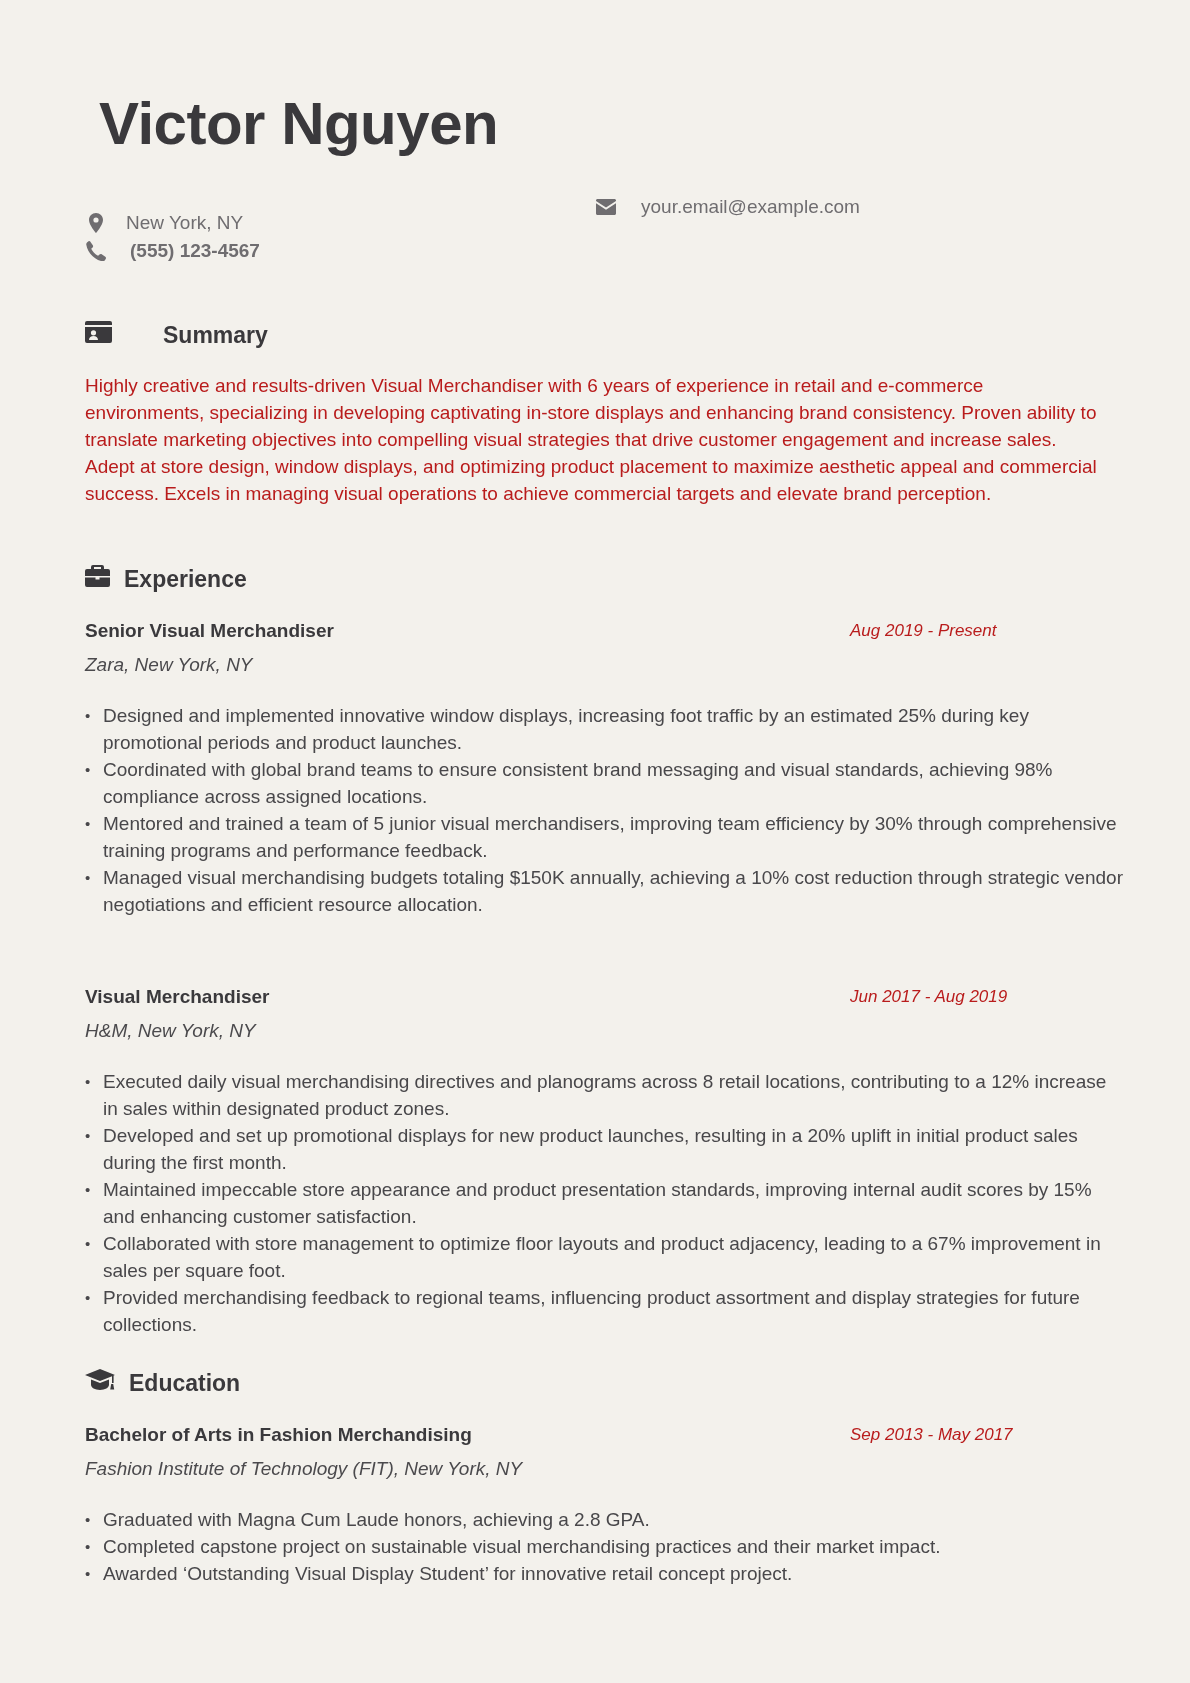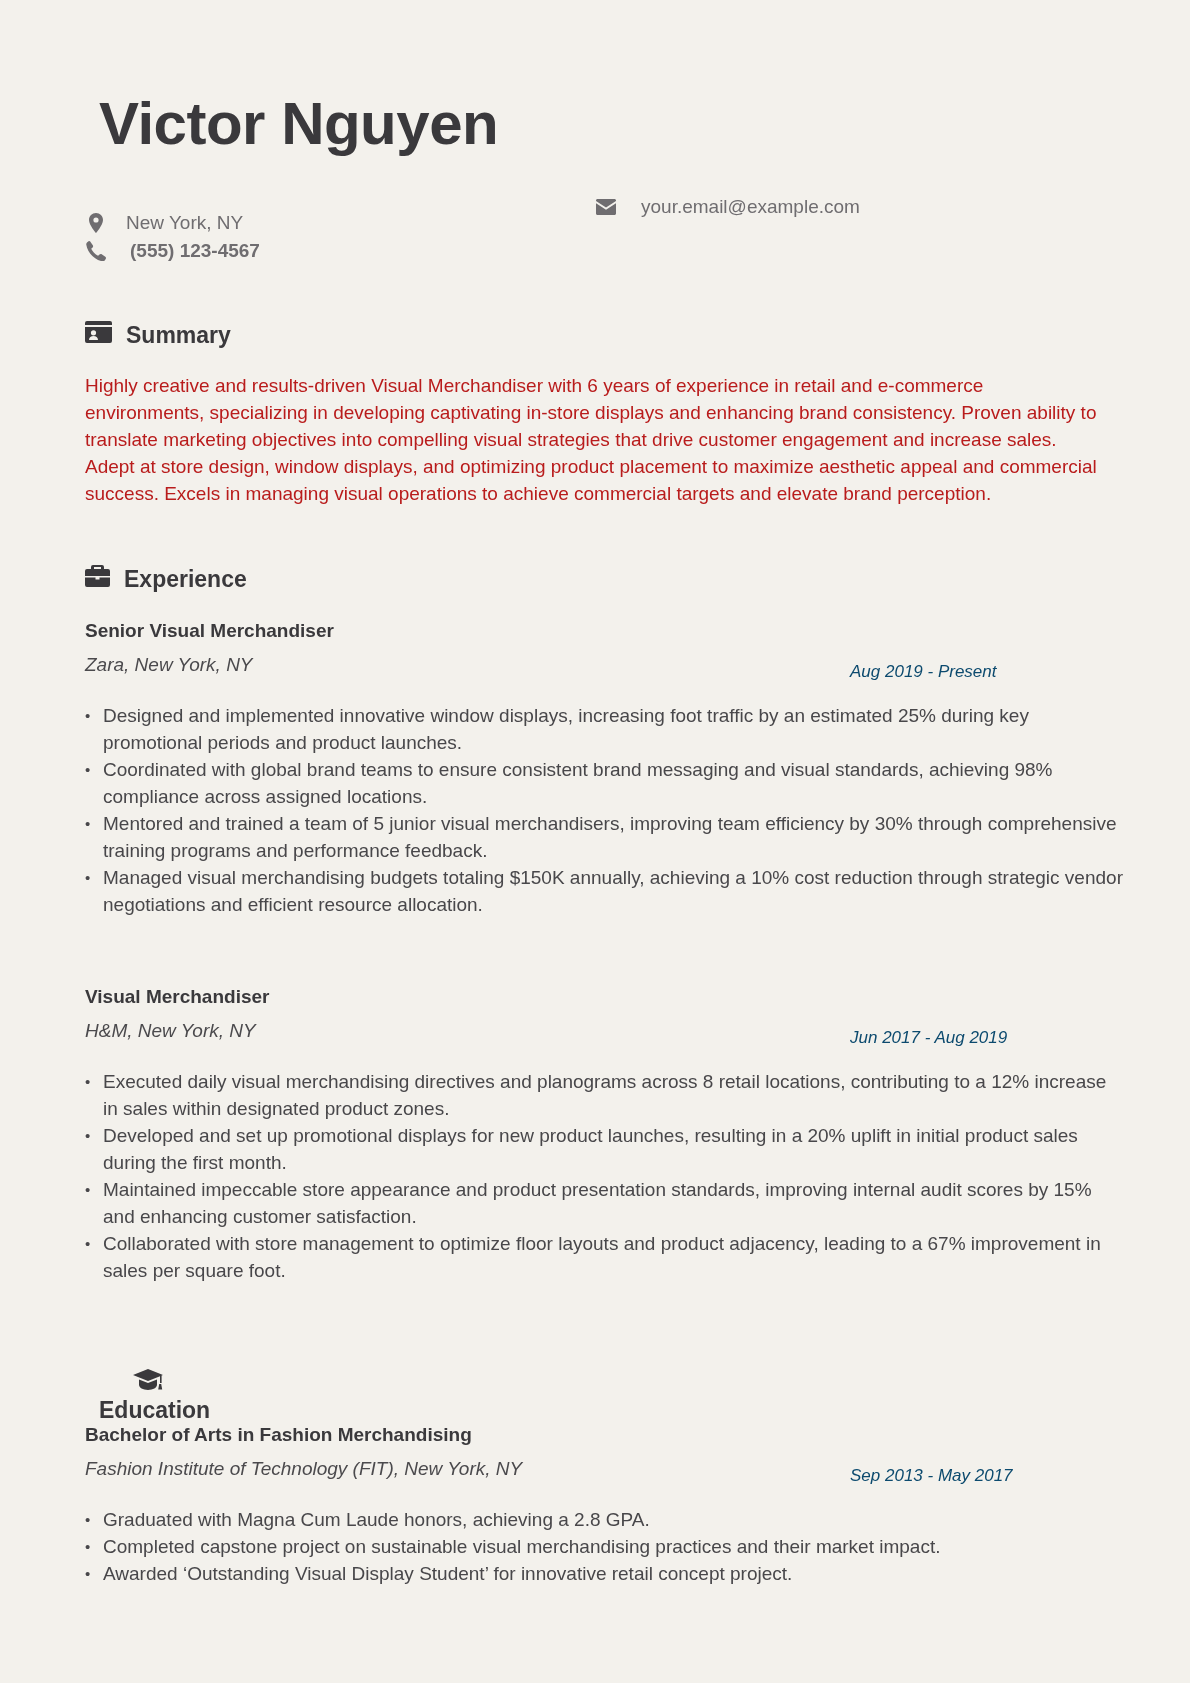--- a/index.html
+++ b/index.html
@@ -22,33 +22,33 @@
   .c-loc { top:212px; left:0; }
   .c-loc .txt { margin-left:19px; }
   .c-phone { top:240px; left:0;font-weight:bold; }
   .c-phone .txt { margin-left:23px; }
   .c-email { top:196px; left:510px; }
   .c-email .txt { margin-left:24px; }
 
   .sec-head { position:absolute; left:0; display:flex; align-items:center; font-size:23px; font-weight:bold; color:#3a393c; }
   .sec-head svg { fill:#3a393c; }
   .sec-head .lbl { margin-left:14px; }
-  .h-summary { top:321px; }
+  .h-summary { top:321px;gap:37px; }
   .h-exp { top:565px; }
-  .h-edu { top:1369px;flex-direction:column; }
+  .h-edu { top:1369px; }
 
   .para {
     position:absolute; left:0; width:1020px;
     font-size:19px; line-height:27px; color:#b91c1c; margin:0;
   }
   .summary { top:372px; }
 
   .role { position:absolute; left:0; width:1020px; }
   .role .title { position:absolute; left:0; top:0; font-size:19px; font-weight:bold; color:#3a393c; }
-  .role .date { position:absolute; left:765px; top:1px; font-size:17px; font-style:italic; color:#0c4a6e; white-space:nowrap;margin-top:41px; }
+  .role .date { position:absolute; left:765px; top:1px; font-size:17px; font-style:italic; color:#b91c1c; white-space:nowrap; }
   .role .org { position:absolute; left:0; top:34px; font-size:19px; font-style:italic; color:#4b4a4d; }
   .role ul {
     position:absolute; left:0; top:82px; width:1020px; margin:0; padding:0 0 0 18px;
     list-style:none; font-size:19px; line-height:27px; color:#48474a;
   }
   .role li { position:relative; }
   .role li::before { content:"•"; position:absolute; left:-18px; top:0; font-size:15px; }
   .r1 { top:620px; }
   .r2 { top:986px; }
   .r3 { top:1424px; }
@@ -120,20 +120,21 @@
 
   <div class="role r2">
     <div class="title">Visual Merchandiser</div>
     <div class="date">Jun 2017 - Aug 2019</div>
     <div class="org">H&amp;M, New York, NY</div>
     <ul>
       <li>Executed daily visual merchandising directives and planograms across 8 retail locations, contributing to a 12% increase in sales within designated product zones.</li>
       <li>Developed and set up promotional displays for new product launches, resulting in a 20% uplift in initial product sales during the first month.</li>
       <li>Maintained impeccable store appearance and product presentation standards, improving internal audit scores by 15% and enhancing customer satisfaction.</li>
       <li>Collaborated with store management to optimize floor layouts and product adjacency, leading to a 67% improvement in sales per square foot.</li>
+      <li>Provided merchandising feedback to regional teams, influencing product assortment and display strategies for future collections.</li>
     </ul>
   </div>
 
   <div class="sec-head h-edu">
     <span>
       <svg width="30" height="22" viewBox="0 0 30 22">
           <path d="M15 0L0 6l15 6 12-4.8V14h1.6V6.6L30 6 15 0zM6 10.4v5.4C6 18.6 10 21 15 21s9-2.4 9-5.2v-5.4l-9 3.6-9-3.6zM26.2 15l-1 5.5h4l-1-5.5h-2z"></path>
         </svg>
     </span>
     <span class="lbl">Education</span>

